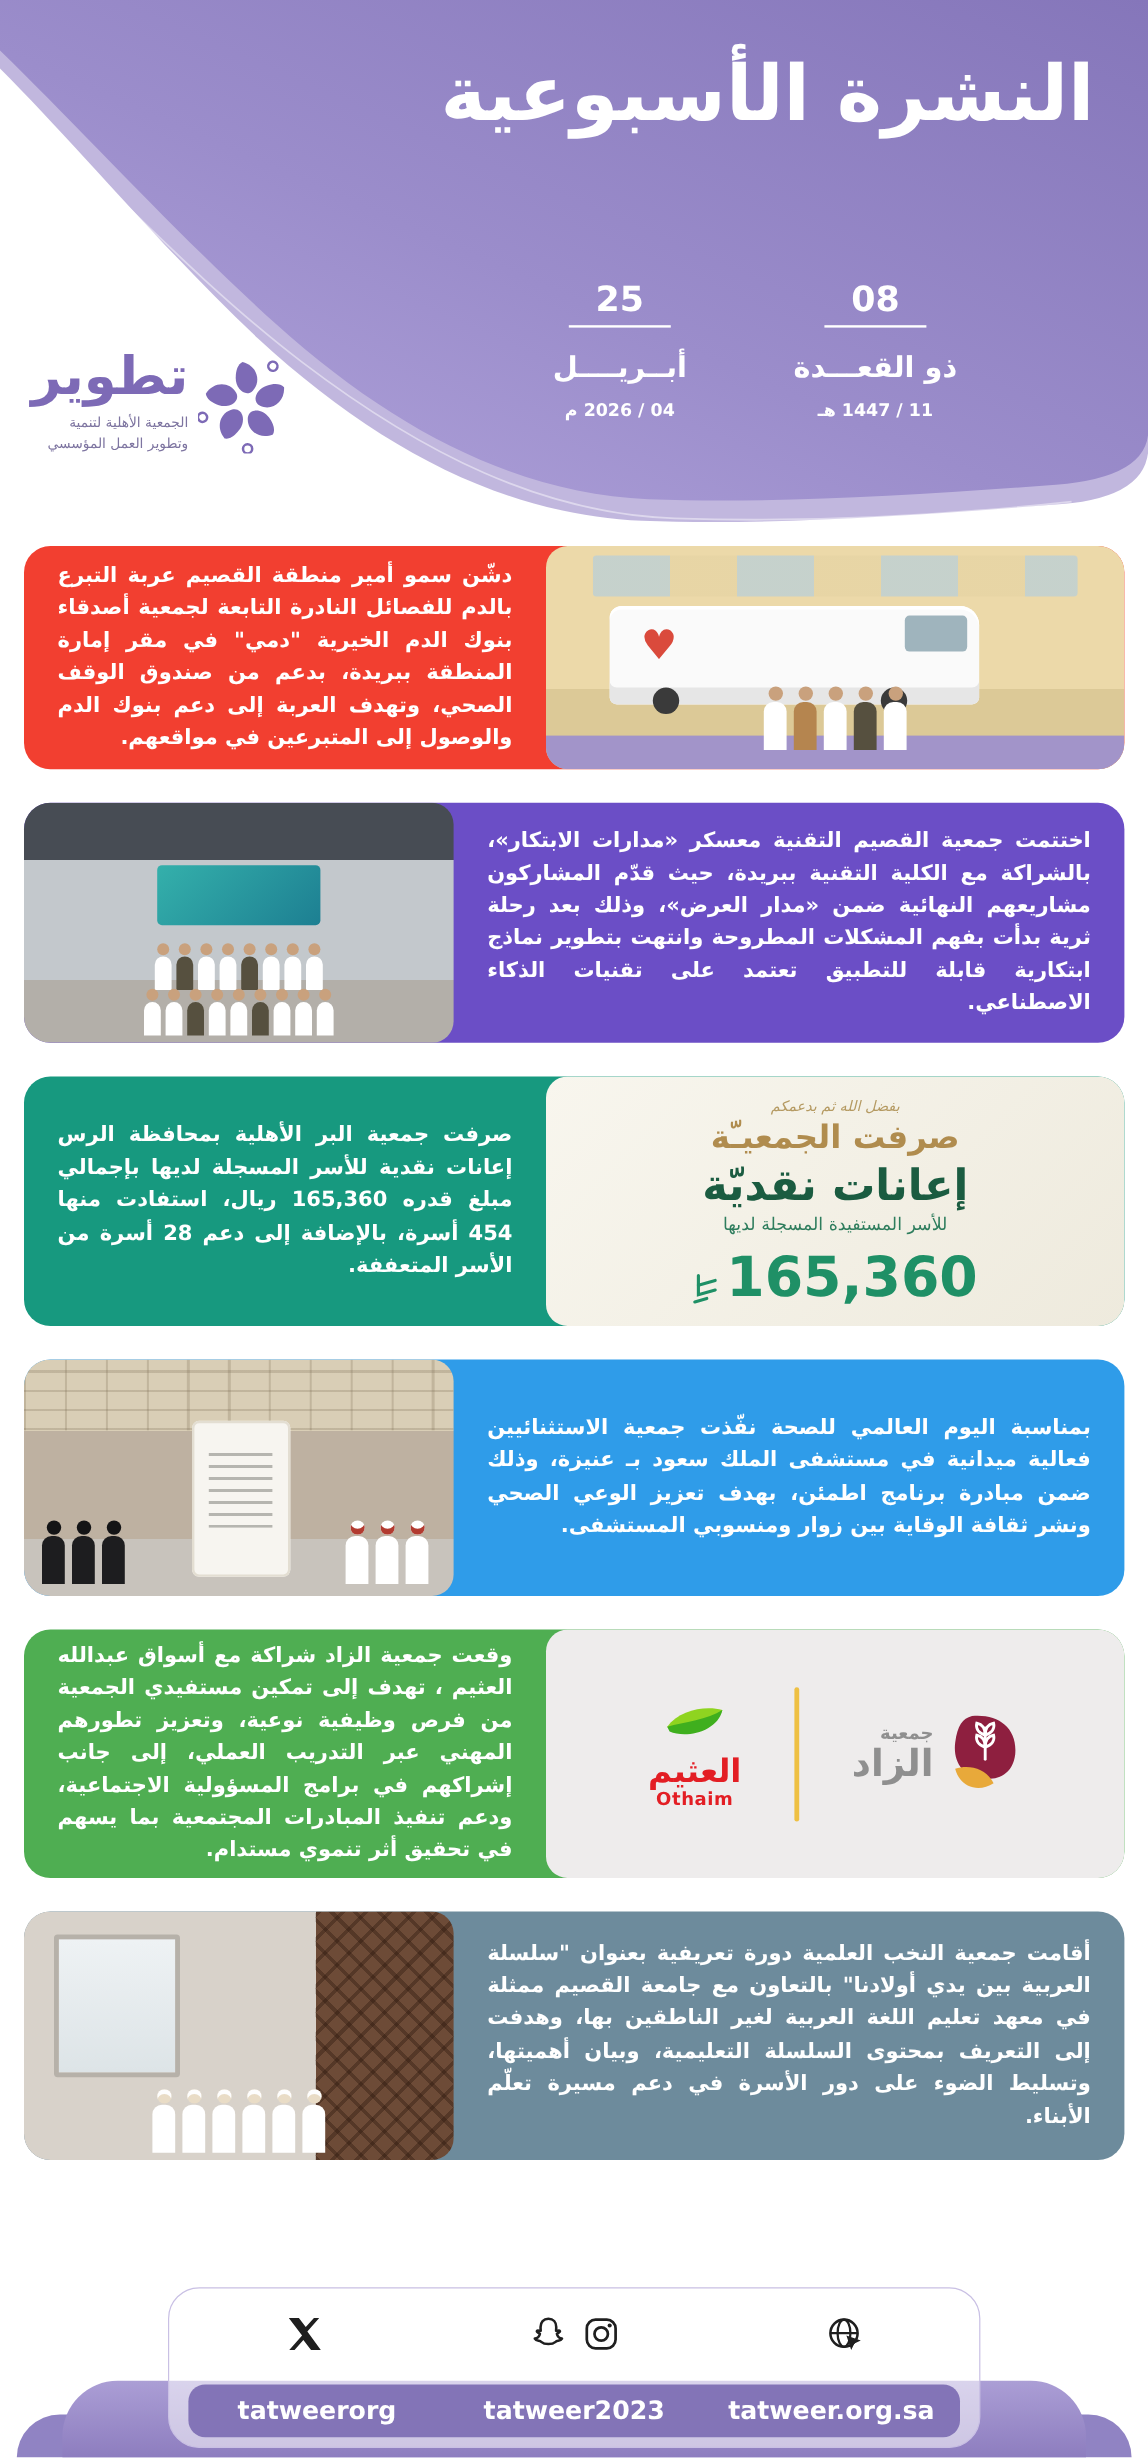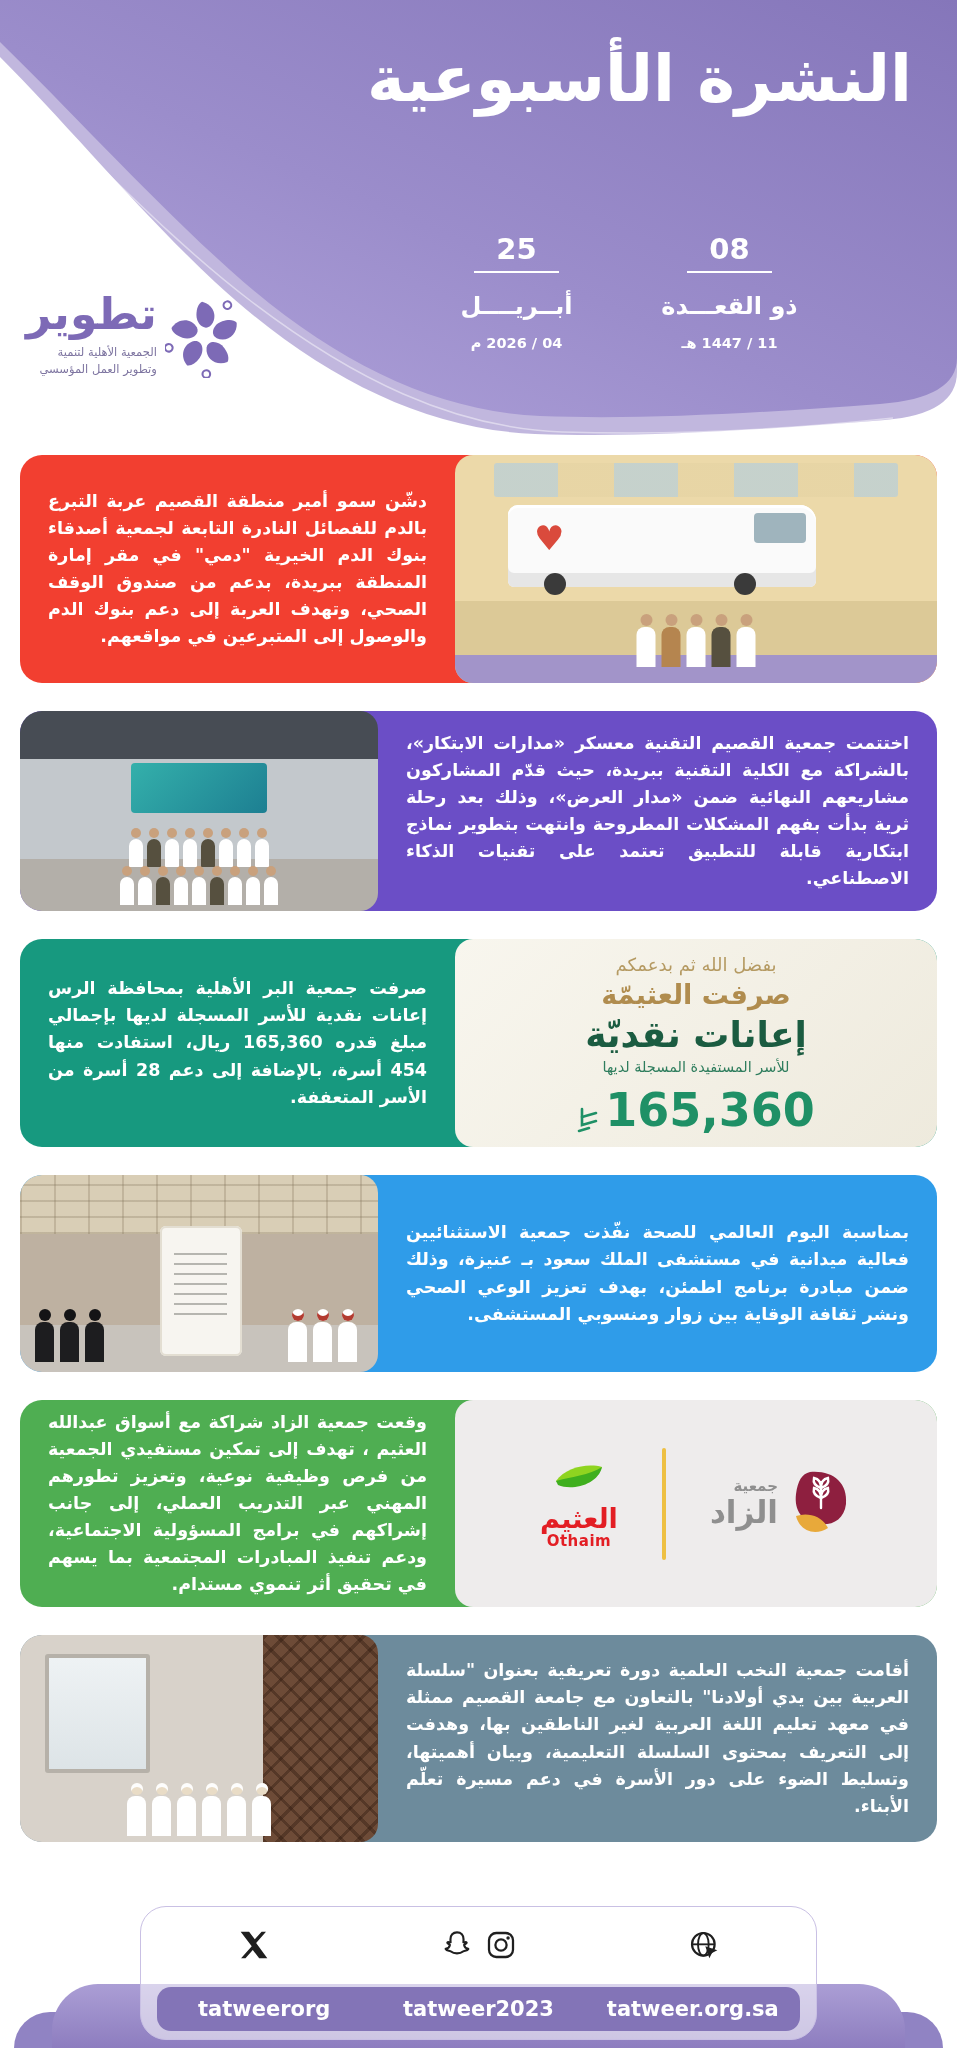--- a/index.html
+++ b/index.html
@@ -31,21 +31,21 @@
   .logo-mark{order:2;margin-top:2px;}
   
   .cards{position:absolute;top:455px;left:20px;width:917px;}
   .card{display:flex;border-radius:22px;overflow:hidden;margin-bottom:28px;}
   .card .txt{flex:1;display:flex;align-items:center;color:#fff;font-weight:bold;
     font-size:17.5px;line-height:1.55;padding:16px 28px;direction:rtl;text-align:justify;}
   .card .txt p{margin:0;}
   .pic{position:relative;overflow:hidden;border-radius:18px;flex-shrink:0;}
   .pic.wide{width:482px;}
   .pic.narrow{width:358px;}
-  .c1{height:228px}.c2{height:200px}.c3{height:208px}.c4{height:197px}.c5{height:207px}.c6{height:207px}
+  .c1{height:186px}.c2{height:200px}.c3{height:208px}.c4{height:197px}.c5{height:207px}.c6{height:207px}
   
   .p-van{background:linear-gradient(#ecd9a9 0 64%,#dcc997 64% 100%);}
   .p-van .win{position:absolute;top:8px;left:8%;width:84%;height:34px;
     background:repeating-linear-gradient(90deg,#b9cfd8 0 64px,#e6d4a4 64px 120px);opacity:.75;border-radius:3px;}
   .p-van .van{position:absolute;left:11%;top:50px;width:64%;height:82px;background:#fafafa;
     border-radius:10px 16px 6px 6px;box-shadow:inset 0 -14px 0 #e6e6e6, inset 0 3px 0 #fff;}
   .p-van .van .heart{position:absolute;left:26px;top:16px;color:#da4a3c;font-size:34px;line-height:1;}
   .p-van .van .wnd{position:absolute;right:10px;top:8px;width:52px;height:30px;background:#9fb4bd;border-radius:4px;}
   .p-van .wheel{position:absolute;bottom:-8px;width:22px;height:22px;border-radius:50%;background:#3a3a3a;}
   .p-van .w1{left:36px}.p-van .w2{right:60px}
@@ -64,21 +64,21 @@
   .p-van .crowd{bottom:16px;left:50%;transform:translateX(-50%);}
   
   .p-camp{background:linear-gradient(#474c54 0 24%,#c3c8cc 24% 74%,#b3afa9 74%);}
   .p-camp .screen{position:absolute;top:26%;left:31%;width:38%;height:25%;border-radius:4px;
     background:linear-gradient(135deg,#34b0ab,#1d7f92);}
   .p-camp .row1{bottom:44px;left:10px;right:10px;justify-content:center;}
   .p-camp .row2{bottom:6px;left:4px;right:4px;justify-content:center;}
   
   .p-aid{background:linear-gradient(135deg,#f8f6ee,#eeeadd);display:flex;flex-direction:column;
     align-items:center;justify-content:center;direction:rtl;text-align:center;gap:4px;}
-  .aid-bless{font-size:18px;color:#b59a62;}
+  .aid-bless{font-size:12px;color:#b59a62;font-style:italic;}
   .aid-l1{font-size:27px;font-weight:bold;color:#b08c4e;}
   .aid-l2{font-size:36px;font-weight:bold;color:#1b5c41;}
   .aid-l3{font-size:14.5px;color:#2e7d5d;}
   .aid-amount{display:flex;direction:rtl;align-items:flex-end;gap:6px;margin-top:8px;}
   .aid-amount .num{font-size:46px;font-weight:bold;color:#1f9066;line-height:1;}
   
   .p-health{background:linear-gradient(#d9ceb6 0 30%,#beb1a1 30% 76%,#c8c3bc 76%);}
   .p-health .ceil{position:absolute;top:0;width:100%;height:30%;
     background:repeating-linear-gradient(90deg,rgba(120,105,80,.25) 0 2px,transparent 2px 34px),
                repeating-linear-gradient(0deg,rgba(120,105,80,.25) 0 2px,transparent 2px 16px);}
@@ -234,21 +234,21 @@
         <p>اختتمت جمعية القصيم التقنية معسكر «مدارات الابتكار»، بالشراكة مع الكلية التقنية ببريدة، حيث قدّم المشاركون مشاريعهم النهائية ضمن «مدار العرض»، وذلك بعد رحلة ثرية بدأت بفهم المشكلات المطروحة وانتهت بتطوير نماذج ابتكارية قابلة للتطبيق تعتمد على تقنيات الذكاء الاصطناعي.</p>
       </div>
   </div>
 
   <div class="card c3" style="background-color: rgb(23, 153, 127);">
     <div class="txt">
         <p>صرفت جمعية البر الأهلية بمحافظة الرس إعانات نقدية للأسر المسجلة لديها بإجمالي مبلغ قدره 165,360 ريال، استفادت منها 454 أسرة، بالإضافة إلى دعم 28 أسرة من الأسر المتعففة.</p>
       </div>
     <div class="pic wide p-aid">
       <div class="aid-bless">بفضل الله ثم بدعمكم</div>
-      <div class="aid-l1">صرفت العثيمّة</div>
+      <div class="aid-l1">صرفت الجمعيـّة</div>
       <div class="aid-l2">إعانات نقديّة</div>
       <div class="aid-l3">للأسر المستفيدة المسجلة لديها</div>
       <div class="aid-amount">
         <span class="num">165,360</span>
         <svg width="22" height="26" viewBox="0 0 22 26">
           <g stroke="#1f9066" stroke-width="2.6" fill="none" stroke-linecap="round">
             <path d="M5 2 L5 18 L19 14"></path>
             <path d="M5 10 L19 6"></path>
             <path d="M2 24 L12 21"></path>
           </g>

